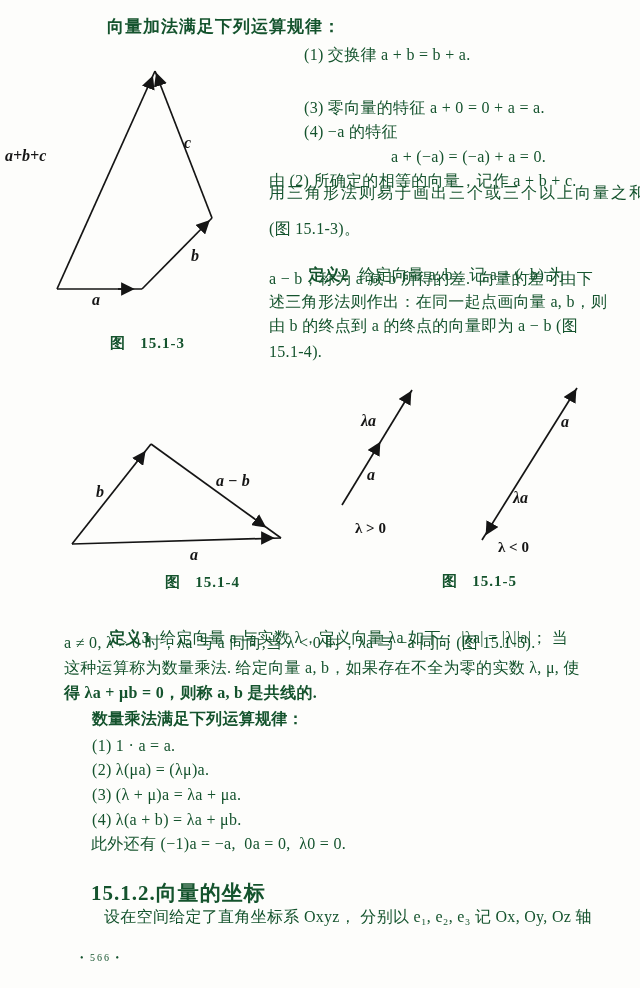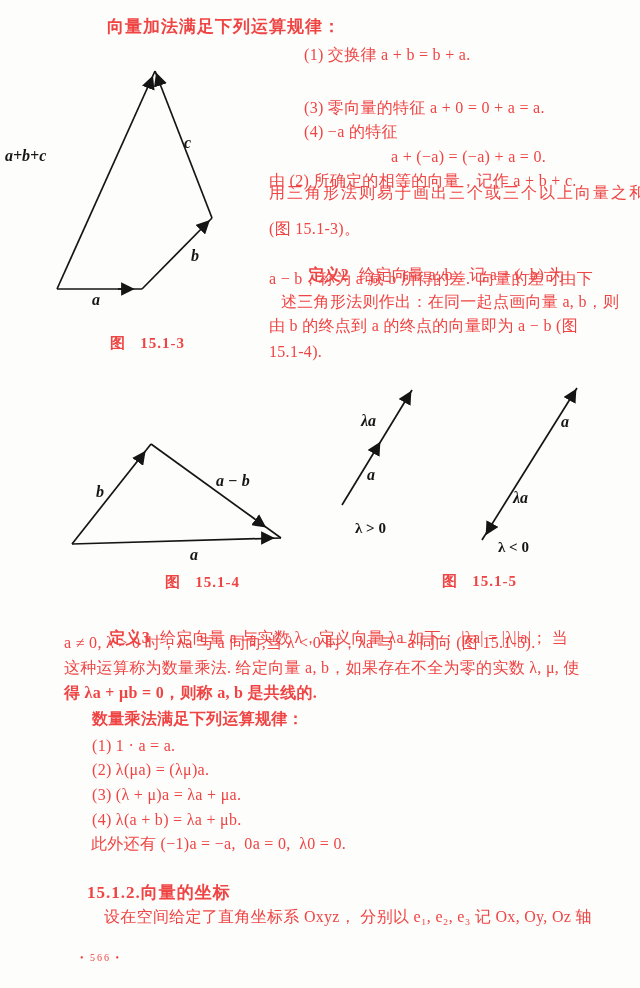--- a/index.html
+++ b/index.html
@@ -8,29 +8,29 @@
     background:#f4f4f2;
     font-family:"Liberation Serif","DejaVu Serif",serif;
     color:#141414;
   }
   .page{
     position:relative;width:640px;height:988px;
     background:#fdfdfb;overflow:hidden;
   }
   .line{
     position:absolute;white-space:pre;
-    font-size:16px;line-height:20px;color:#ef4444;
+    font-size:16px;line-height:20px;color:#14532d;
     letter-spacing:0.3px;
     padding-left:36px;
   }
   .bold{font-weight:bold;}
   .term{font-weight:bold;margin-right:10px;}
   .intro{font-size:17px;font-weight:bold;letter-spacing:1px;}
   .caption{font-size:15px;font-weight:bold;letter-spacing:1px;}
-  .heading{font-size:17px;font-weight:bold;letter-spacing:1px;}
+  .heading{font-size:21px;font-weight:bold;letter-spacing:1px;}
   .pageno{font-size:10px;letter-spacing:2px;}
   svg{position:absolute;overflow:visible;}
   svg line{stroke:#151515;stroke-width:1.7;}
   svg text{
     font-family:"Liberation Serif","DejaVu Serif",serif;
     font-style:italic;font-weight:bold;font-size:16px;fill:#151515;
   }
   svg text.cond{font-style:normal;font-weight:bold;font-size:15px;}
 </style>
 </head>
@@ -46,21 +46,21 @@
   <div class="line" style="left:355px;top:147px;">a + (−a) = (−a) + a = 0.</div>
 
   <div class="line" style="left:233px;top:171px;">由 (2) 所确定的相等的向量，记作 a + b + c.</div>
   <div class="line" style="left:233px;top:183px;letter-spacing:2px;">用三角形法则易于画出三个或三个以上向量之和</div>
   <div class="line" style="left:233px;top:219px;">(图 15.1-3)。</div>
 
   <div class="line" style="left:255px;top:245px;">
     <span class="term">定义2</span><span>给定向量 a, b，记 a + (−b) 为</span>
   </div>
   <div class="line" style="left:233px;top:269px;">a − b，称为 a 减 b 所得的差.  向量的差可由下</div>
-  <div class="line" style="left:245px;top:292px;">述三角形法则作出：在同一起点画向量 a, b，则</div>
+  <div class="line" style="left:233px;top:292px;">述三角形法则作出：在同一起点画向量 a, b，则</div>
   <div class="line" style="left:233px;top:316px;">由 b 的终点到 a 的终点的向量即为 a − b (图</div>
   <div class="line" style="left:233px;top:342px;">15.1-4).</div>
 
   <svg style="left:30px;top:60px;" width="210" height="300" viewBox="30 60 210 300">
     <defs>
       <marker id="ah3" viewBox="0 0 10 10" refX="8" refY="5" markerWidth="8" markerHeight="8" orient="auto">
         <path d="M0,0 L10,5 L0,10 Z" fill="#151515"></path>
       </marker>
     </defs>
     <g>

